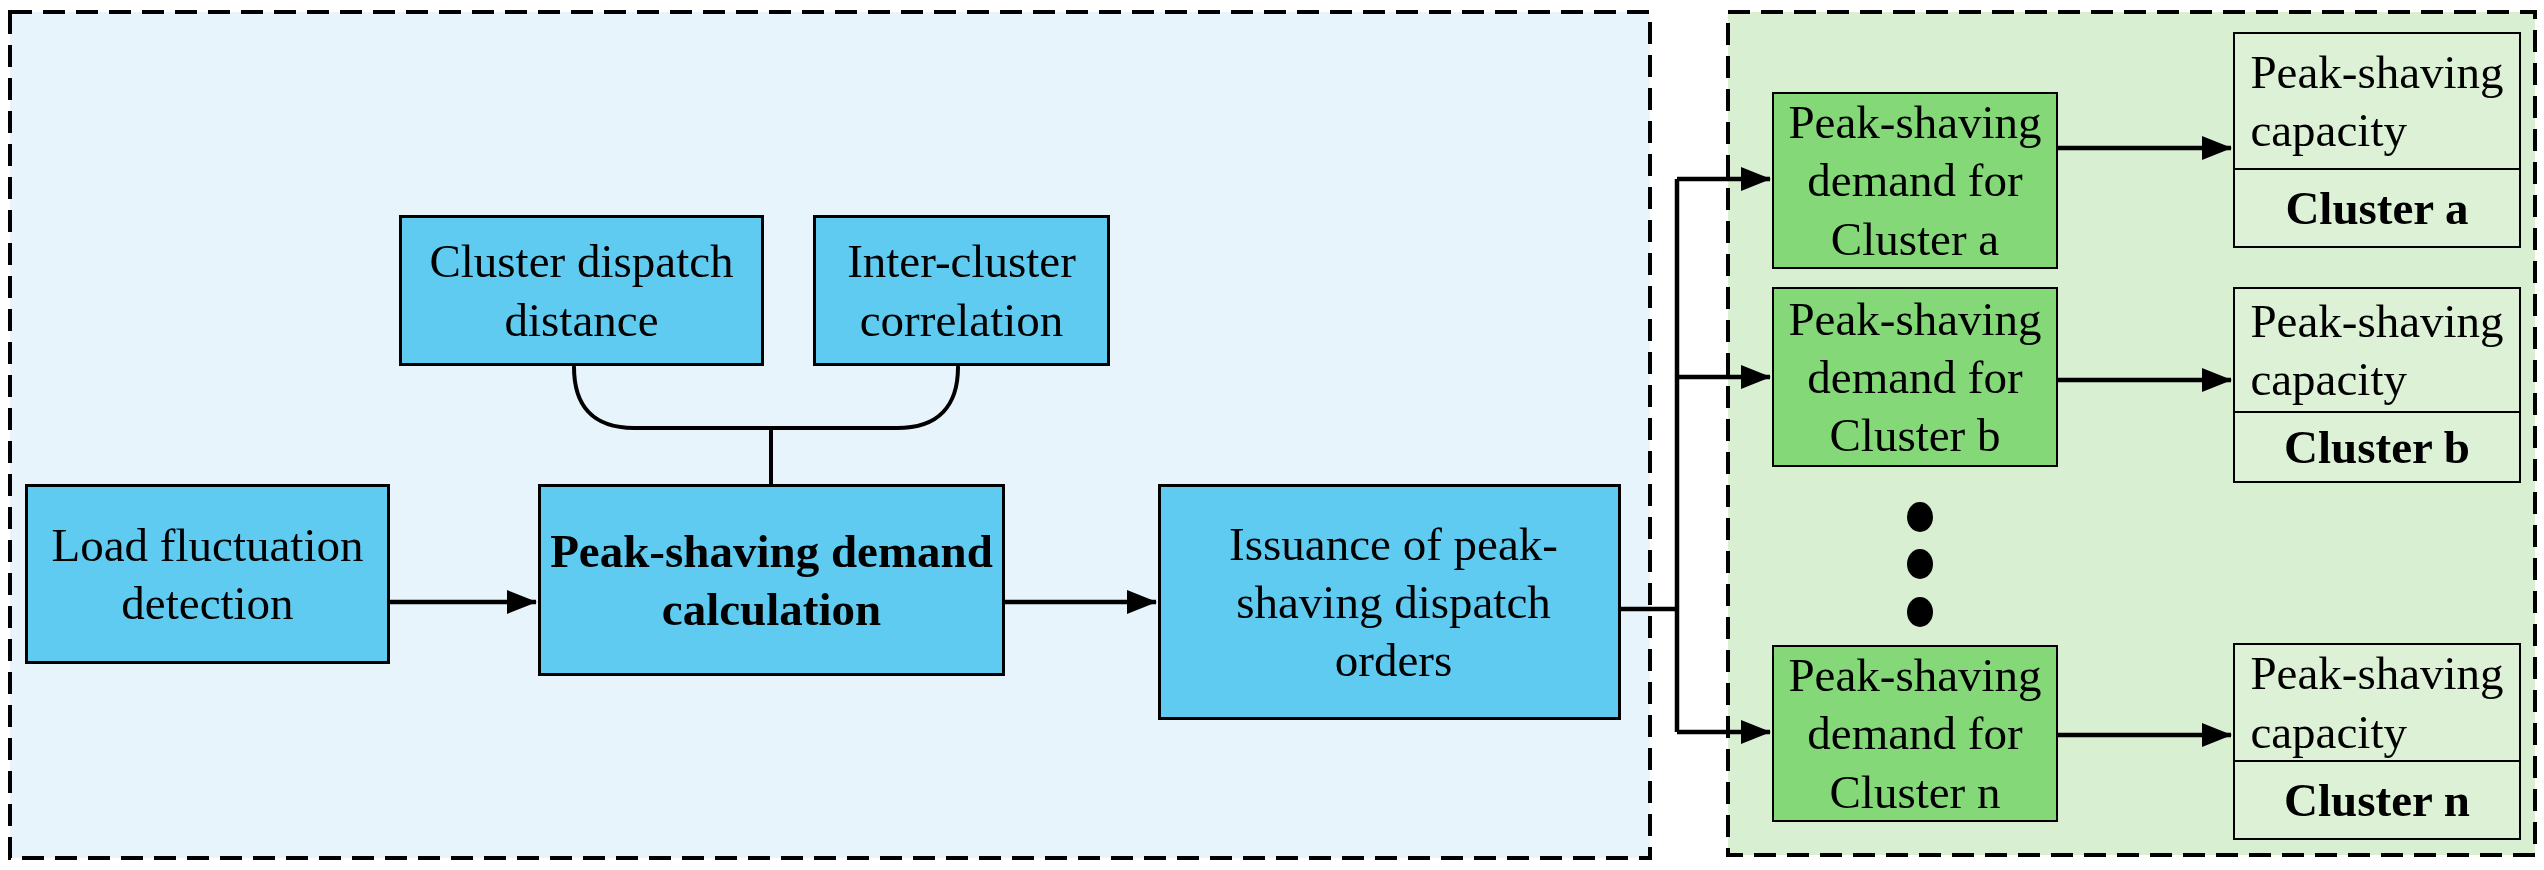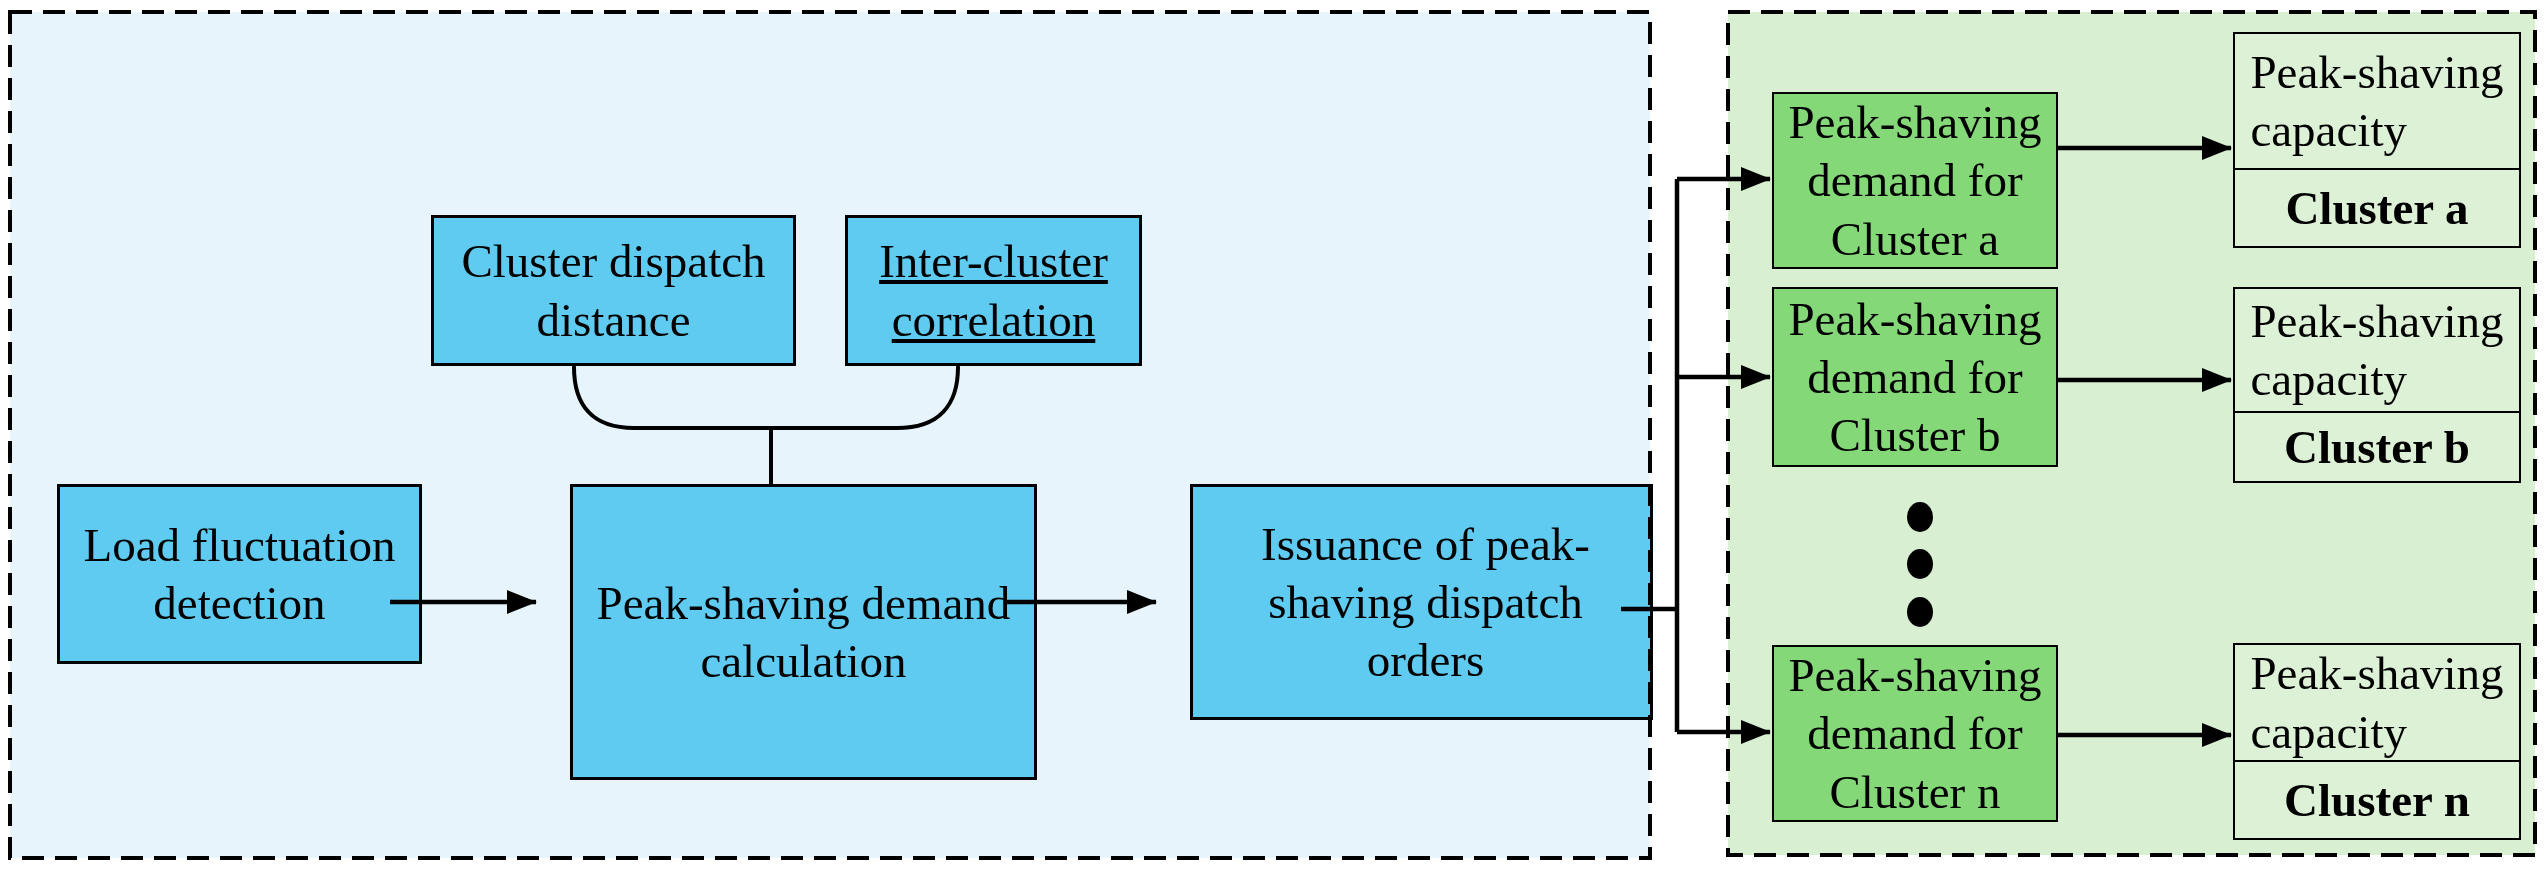--- a/index.html
+++ b/index.html
@@ -23,31 +23,31 @@
   .panel{position:absolute;}
   .panel.left{left:10px;top:12px;width:1640px;height:846px;background:var(--left-panel-bg);}
   .panel.right{left:1728px;top:12px;width:807px;height:843px;background:var(--right-panel-bg);}
   .node{
     position:absolute;
     border:3px solid var(--ink);
     box-sizing:border-box;
     display:flex;align-items:center;justify-content:center;
     text-align:center;
   }
-  .node.blue{background:var(--process-fill);margin-left:32px;}
+  .node.blue{background:var(--process-fill);}
   .node.demand{background:var(--demand-fill);border-width:2.5px;}
   .label{
     font-size:47px;line-height:1.24;
     white-space:pre-line;color:var(--ink);
   }
   
   .n-load   {left:25px;  top:484px; width:365px; height:180px;}
   .n-dist   {left:399px; top:215px; width:365px; height:151px;}
-  .n-corr   {left:813px; top:215px; width:297px; height:151px;text-decoration:underline;}
-  .n-calc   {left:538px; top:484px; width:467px; height:296px;}
+  .n-corr   {left:813px; top:215px; width:297px; height:151px;}
+  .n-calc   {left:538px; top:484px; width:467px; height:192px;font-weight:bold;}
   .n-issue  {left:1158px;top:484px; width:463px; height:236px;padding-left:8px;}
   
   .d-a{left:1772px;top:92px; width:286px;height:177px;}
   .d-b{left:1772px;top:287px;width:286px;height:180px;}
   .d-n{left:1772px;top:645px;width:286px;height:177px;}
   
   .cap{
     position:absolute;border:2.5px solid var(--ink);box-sizing:border-box;
     background:var(--capacity-fill);
     display:flex;flex-direction:column;

